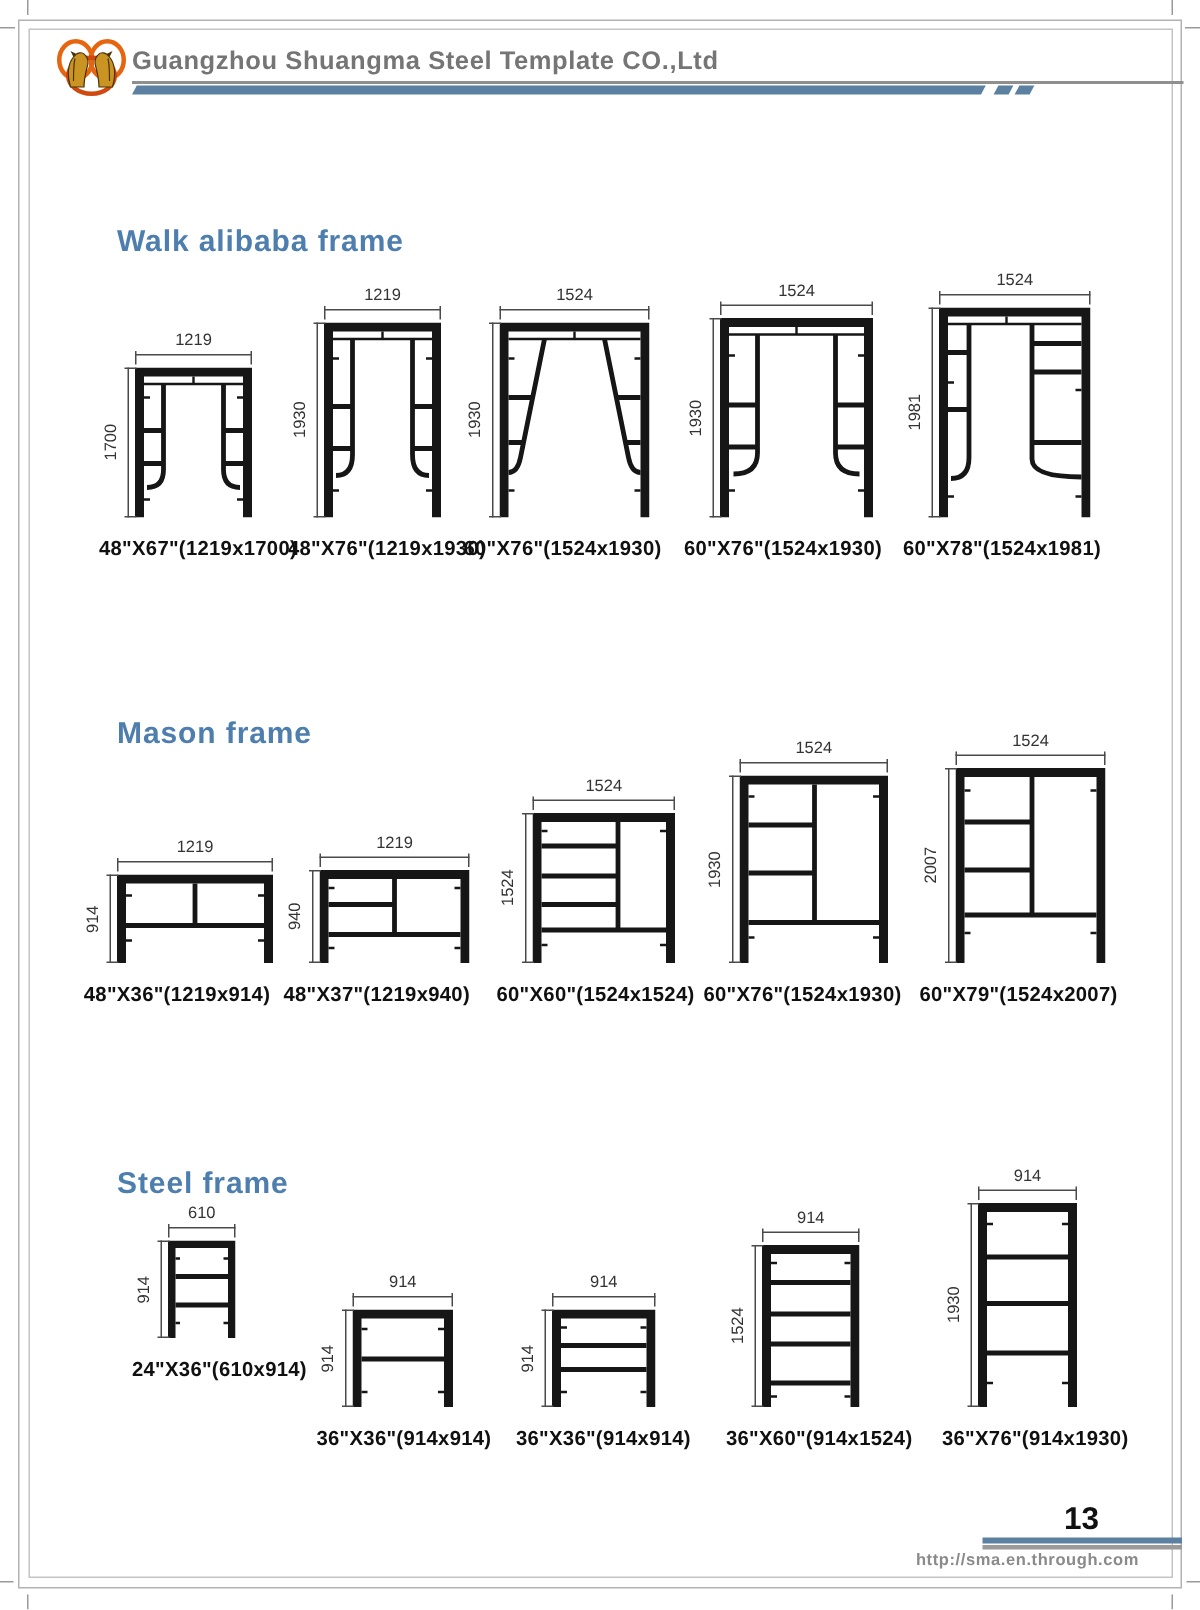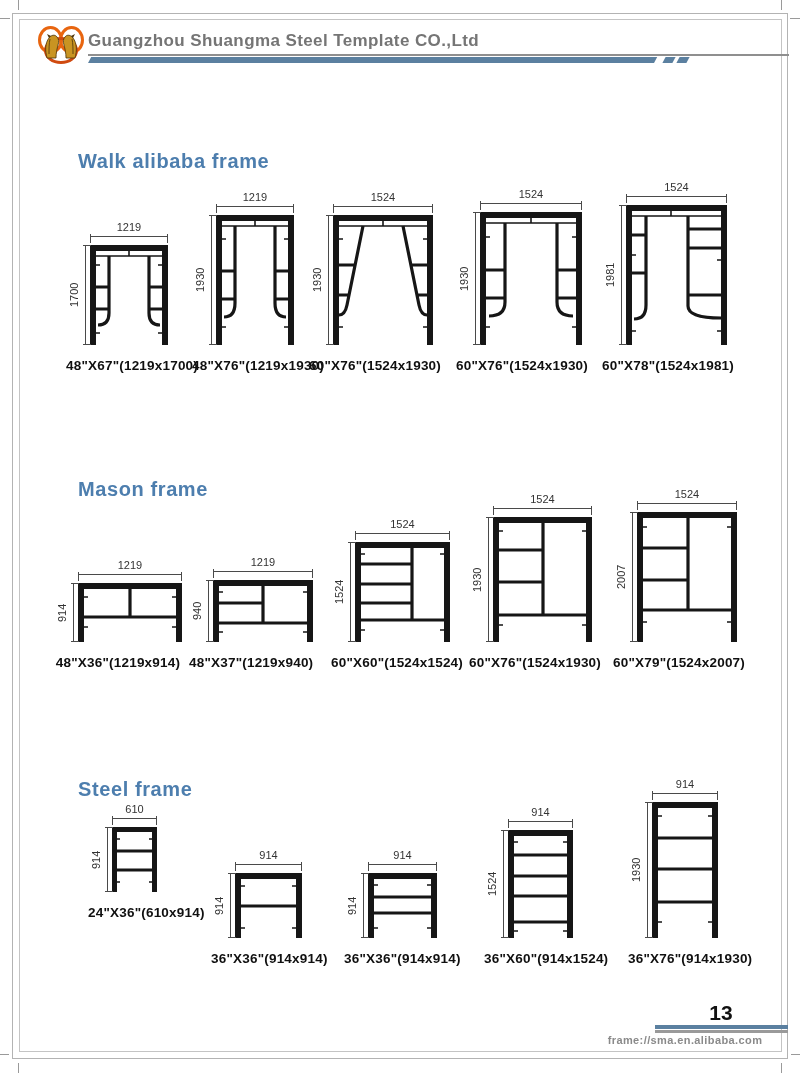--- a/index.html
+++ b/index.html
@@ -387,13 +387,13 @@
         </svg></div>
   </div>
   <div class="caption-row">
       <span class="caption">36"X76"(914x1930)</span>
     </div>
 </div>
 
 <div class="page-number">13</div>
 <div class="foot-blue"></div>
 <div class="foot-gray"></div>
-<div class="site-url">frame://sma.en.alibaba.com</div>
+<div class="site-url">http://sma.en.through.com</div>
 
 </body></html>

